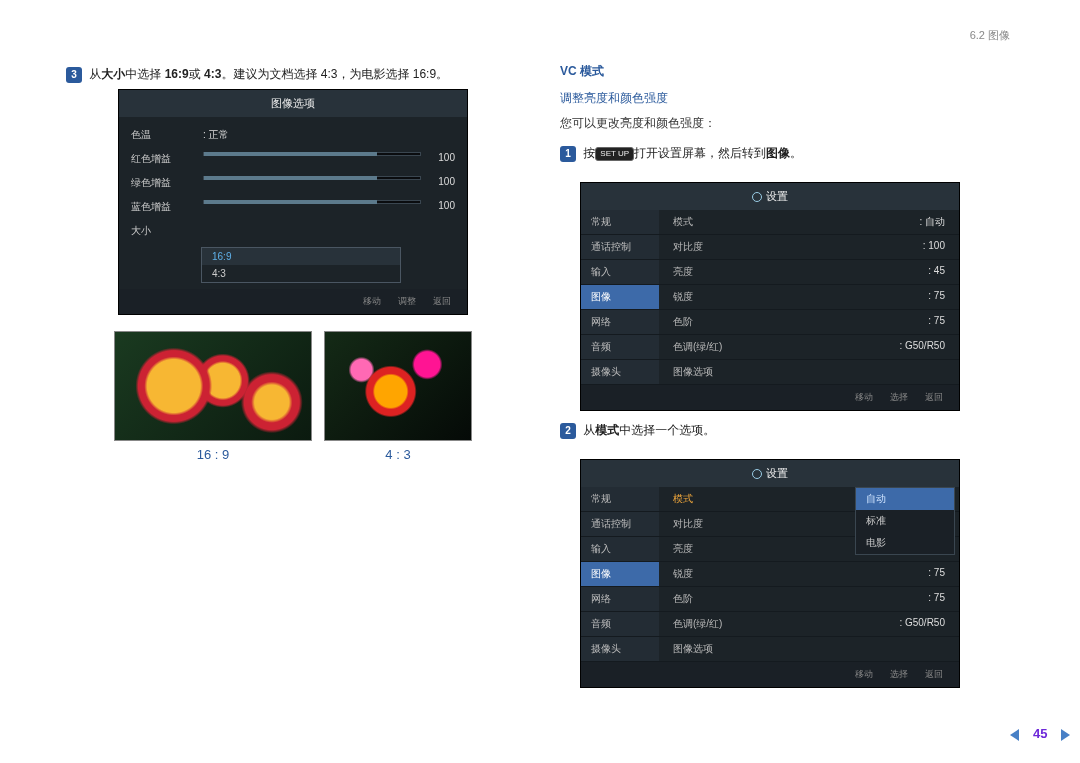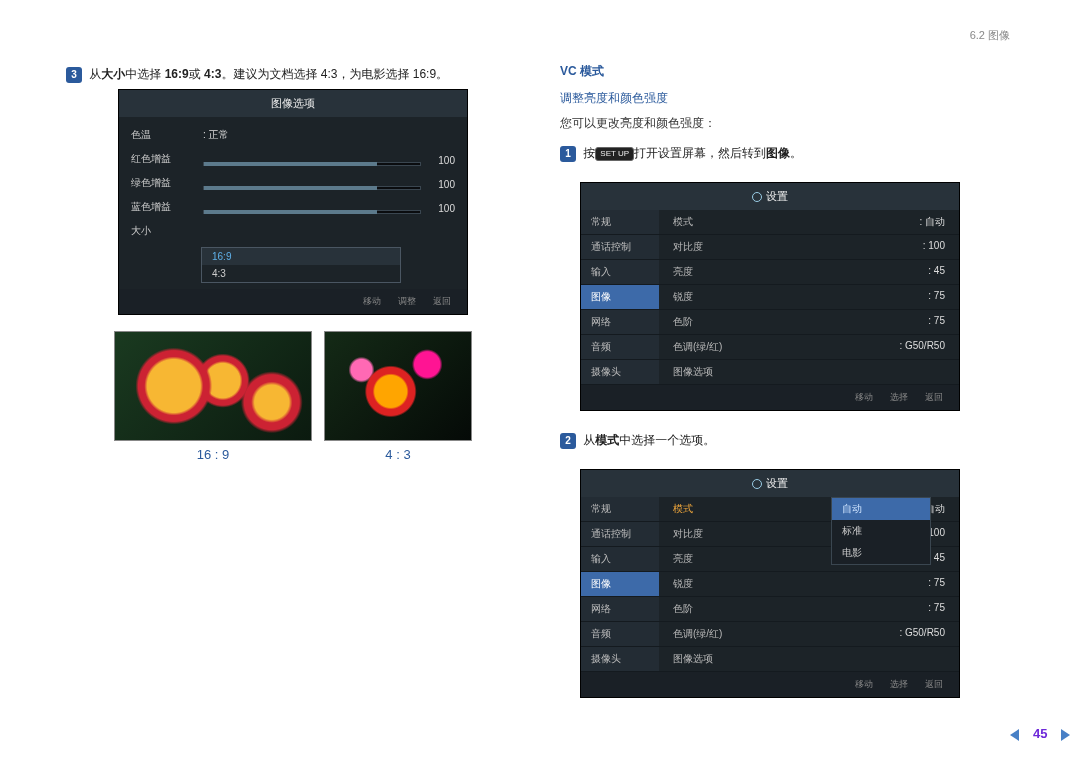--- a/index.html
+++ b/index.html
@@ -24,21 +24,21 @@
   .osd-left .item.active{background:#3d6aa9;color:#fff}
   .osd-mid{flex:1}
   .osd-mid .row{display:flex;justify-content:space-between;padding:5px 14px;border-bottom:1px solid #141a1f}
   .osd-mid .row .label{color:#bbb}
   .osd-mid .row .val{color:#ddd}
   .osd-foot{display:flex;justify-content:flex-end;padding:6px 16px;font-size:9px;color:#888;background:#1a2026}
   .osd-foot span:before{content:"";display:inline-block;vertical-align:middle;margin-right:3px}
   
   .osd-imgopt{width:350px;margin:4px auto 0}
   .osd-imgopt .osd-body{flex-direction:column;padding:6px 12px}
-  .osd-imgopt .opt-row{display:flex;align-items:flex-end;padding:5px 0}
+  .osd-imgopt .opt-row{display:flex;align-items:flex-start;padding:5px 0}
   .osd-imgopt .opt-label{width:72px;color:#ccc}
   .osd-imgopt .slider{flex:1;height:4px;background:#0a0c0f;border:1px solid #3a4650;position:relative;margin-right:6px}
   .osd-imgopt .slider:before{content:"";position:absolute;left:0;top:-1px;bottom:-1px;width:80%;background:#5c7a8c}
   .osd-imgopt .opt-val{width:28px;text-align:right;color:#ddd}
   .size-box{border:1px solid #4a5662;margin:4px 0 0 70px;width:200px}
   .size-box .sz{padding:3px 10px}
   .size-box .sz.sel{background:#28323a;color:#5fb0e8}
   .size-label{color:#5fb0e8}
   .flower-row{display:flex;gap:12px;margin:16px 0 6px;justify-content:center}
   .thumb{width:198px;height:110px;position:relative}
@@ -55,21 +55,21 @@
     radial-gradient(circle at 25% 35%,#ff69b4 0 8%,transparent 10%),
     linear-gradient(135deg,#142a16,#050a07)}
   .ratio-labels{display:flex;gap:12px;justify-content:center;margin-top:4px}
   .ratio-labels span{flex:1;text-align:center;color:#2b5a9c;font-size:13px}
   .ratio-labels .w1{width:198px;flex:0 0 198px}
   .ratio-labels .w2{width:148px;flex:0 0 148px}
   
   .osd-settings{width:380px}
   .osd-settings .osd-mid .row .label.hl{color:#f2a83c}
   .osd-pop{position:relative}
-  .osd-popup{position:absolute;right:28px;top:0;width:100px;background:#1a2026;border:1px solid #3a4650}
+  .osd-popup{position:absolute;right:4px;top:0;width:100px;background:#1a2026;border:1px solid #3a4650}
   .osd-popup .p{padding:4px 10px;color:#ccc}
   .osd-popup .p.sel{background:#3d6aa9;color:#cfe4ff}
   .page-nav{position:absolute;bottom:22px;left:0;right:0;text-align:right;font-size:13px;color:#6d28d9}
   .page-nav .tri{display:inline-block;width:0;height:0;border-top:6px solid transparent;border-bottom:6px solid transparent;vertical-align:middle;margin:0 10px}
   .page-nav .tri.l{border-right:9px solid #4880c6}
   .page-nav .tri.r{border-left:9px solid #4880c6}
   .foot-sym{display:inline-block;width:8px;height:8px;vertical-align:middle;margin-right:3px}
   .foot-move:before{content:"✥";color:#888}
   .foot-sel:before{content:"⏎";color:#888}
   .foot-back:before{content:"←";color:#888}
@@ -192,21 +192,21 @@
             </div>
           </div>
       </div>
       <div class="osd-foot">
         <span><span class="foot-sym foot-move"></span><span>移动</span></span>
         <span><span class="foot-sym foot-sel"></span><span>选择</span></span>
         <span><span class="foot-sym foot-back"></span><span>返回</span></span>
       </div>
     </div>
 
-    <p class="step-line" style="margin-top:18px">
+    <p class="step-line" style="margin-top:8px">
       <span class="step-num">2</span>
       <span>从</span><span class="bold">模式</span><span>中选择一个选项。</span>
     </p>
 
     <div class="osd osd-settings" style="margin-left:20px">
       <div class="osd-title"><span class="gear"></span><span>设置</span></div>
       <div class="osd-body osd-pop">
         <div class="osd-left" id="osd2-left">
             <div class="item">常规</div>
             <div class="item">通话控制</div>

